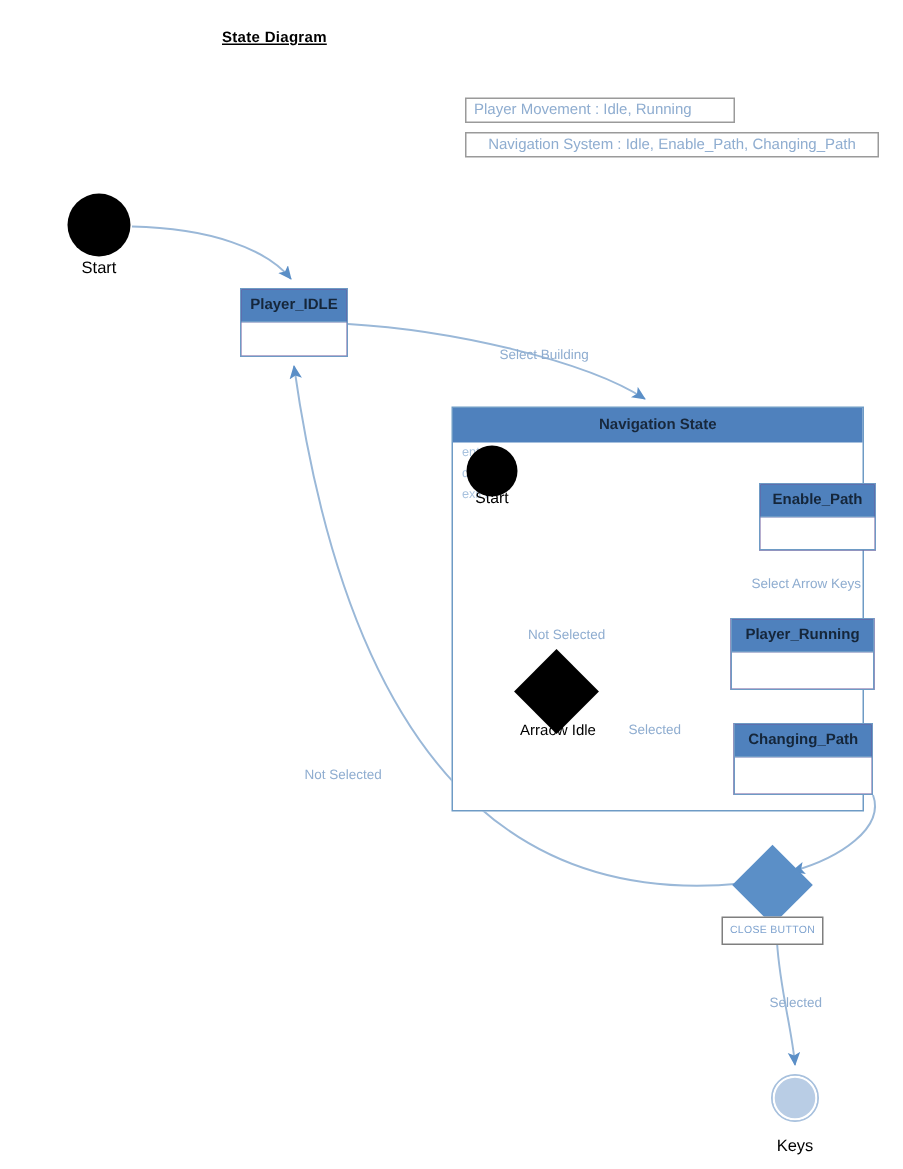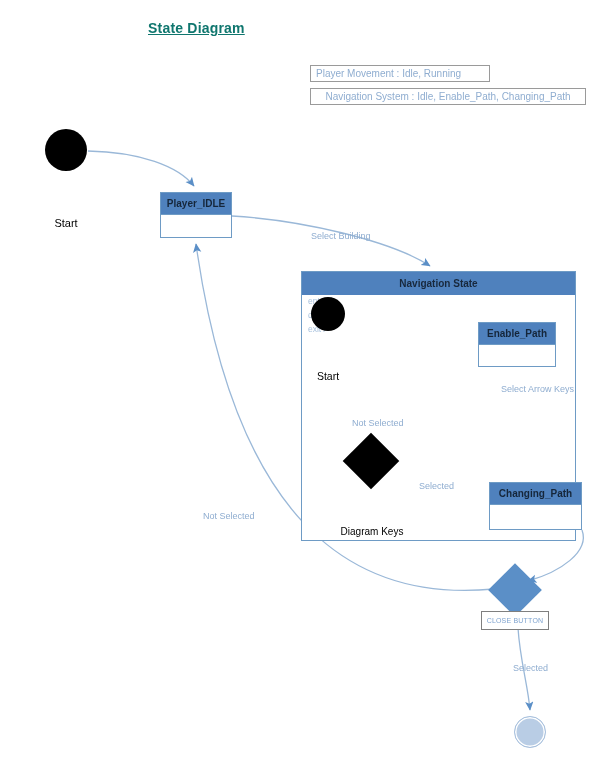--- a/index.html
+++ b/index.html
@@ -8,21 +8,21 @@
     width:602px;height:779px;
     background:#ffffff;
     font-family:"Liberation Sans", sans-serif;
     overflow:hidden;
   }
   #edges{position:absolute;left:0;top:0;width:602px;height:779px;}
 
   .title{
     position:absolute;
     left:148px;top:20px;
-    font-size:14px;font-weight:bold;color:#0f766e;
+    font-size:10px;font-weight:bold;color:#000000;
     text-decoration:underline;
     letter-spacing:0.2px;
     white-space:nowrap;
   }
 
   .legend-box{
     position:absolute;
     border:1.2px solid #9a9a9a;
     background:#ffffff;
     color:#8fadd0;
@@ -69,35 +69,35 @@
     display:flex;align-items:center;justify-content:center;
     font-size:10px;
     border-bottom:1px solid #6e9bc5;
     box-sizing:border-box;
     white-space:nowrap;
   }
   .state .body{height:calc(100% - 22px);background:#ffffff;}
 
   #state-player-idle{left:160px;top:192px;width:72px;height:46px;}
   #state-idle{left:338px;top:342px;width:78px;height:45px;}
-  #state-enable-path{left:478px;top:322px;width:78px;height:45px;}
+  #state-enable-path{left:506px;top:322px;width:78px;height:45px;}
   #state-player-running{left:487px;top:412px;width:96px;height:48px;}
   #state-changing-path{left:489px;top:482px;width:93px;height:48px;}
 
   
   .start-node{
     position:absolute;border-radius:50%;background:#000000;
   }
   #start-main{left:45px;top:129px;width:42px;height:42px;}
   #start-nav{left:311px;top:297px;width:34px;height:34px;}
 
   .node-label{
     position:absolute;
     font-size:11px;color:#000000;
-    white-space:nowrap;text-align:center;margin-top:44px;
+    white-space:nowrap;text-align:center;
   }
   #label-start-main{left:40px;top:173px;width:52px;}
   #label-start-nav{left:307px;top:326px;width:42px;font-size:10.5px;}
   #label-arrow-keys{left:332px;top:482px;width:80px;font-size:10px;}
   #label-stop{left:510px;top:758px;width:40px;font-size:11px;}
 
   .diamond-black{
     position:absolute;
     left:351px;top:441px;width:40px;height:40px;
     background:#000000;
@@ -131,21 +131,21 @@
     box-sizing:border-box;
     box-shadow:0 0 0 1.5px #ffffff inset;
   }
 
   
   .edge-label{
     position:absolute;
     font-size:9px;color:#8fadd0;
     white-space:nowrap;
   }
-  #lbl-select-building{left:311px;top:231px;}
+  #lbl-select-building{left:333px;top:231px;}
   #lbl-not-selected-outer{left:203px;top:511px;}
   #lbl-not-selected-inner{left:352px;top:418px;}
   #lbl-select-arrow-keys{left:501px;top:384px;}
   #lbl-selected-inner{left:419px;top:481px;}
   #lbl-selected-stop{left:513px;top:663px;}
 </style>
 </head>
 <body>
 
 <div id="page">
@@ -204,34 +204,38 @@
     <div class="hdr">Player_IDLE</div>
     <div class="body"></div>
   </div>
 
 
   <div class="state" id="state-enable-path">
     <div class="hdr">Enable_Path</div>
     <div class="body"></div>
   </div>
 
+  <div class="state" id="state-player-running">
+    <div class="hdr">Player_Running</div>
+    <div class="body"></div>
+  </div>
 
   <div class="state" id="state-changing-path">
     <div class="hdr">Changing_Path</div>
     <div class="body"></div>
   </div>
 
   <div class="start-node" id="start-main"></div>
   <div class="node-label" id="label-start-main">Start</div>
 
   <div class="start-node" id="start-nav"></div>
   <div class="node-label" id="label-start-nav">Start</div>
 
   <div class="diamond-black"></div>
-  <div class="node-label" id="label-arrow-keys">Diagram Keys</div>
+  <div class="node-label" id="label-arrow-keys">Arraow Idle</div>
 
   <div class="diamond-blue"></div>
   <div class="close-btn">CLOSE BUTTON</div>
 
   <div class="stop-node"></div>
   <div class="node-label" id="label-stop">Keys</div>
 
   <div class="edge-label" id="lbl-select-building">Select Building</div>
   <div class="edge-label" id="lbl-not-selected-outer">Not Selected</div>
   <div class="edge-label" id="lbl-not-selected-inner">Not Selected</div>

